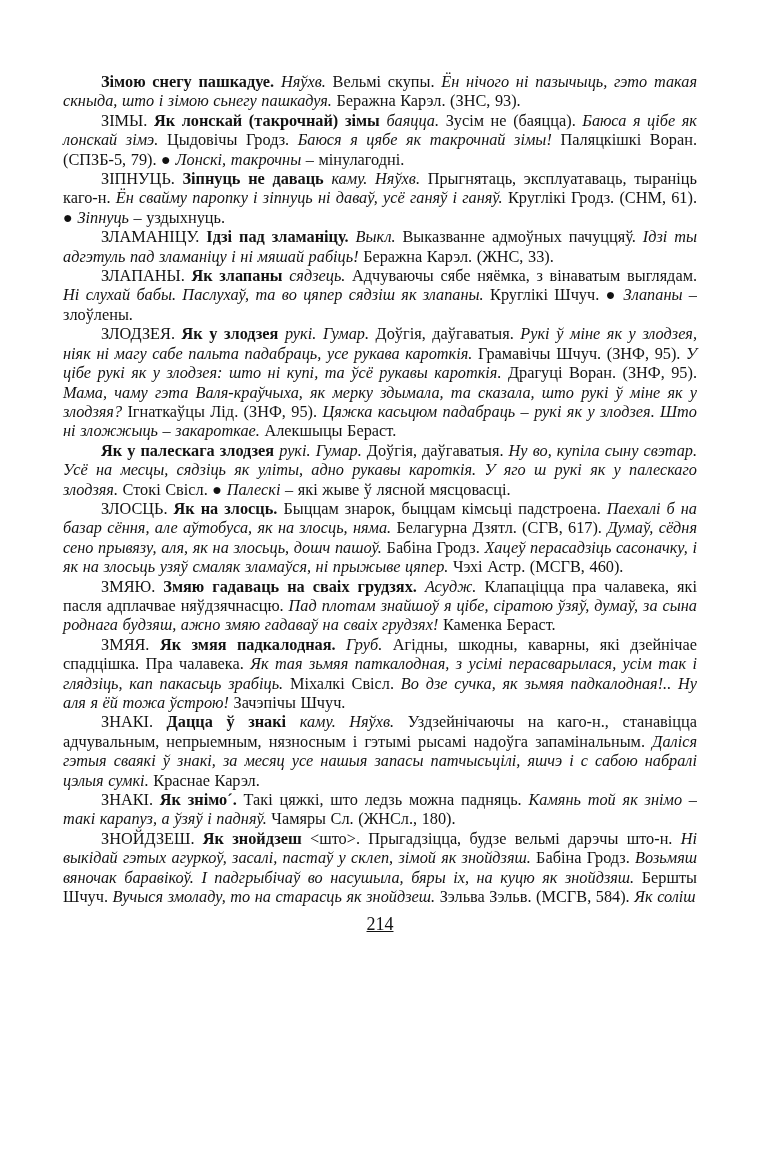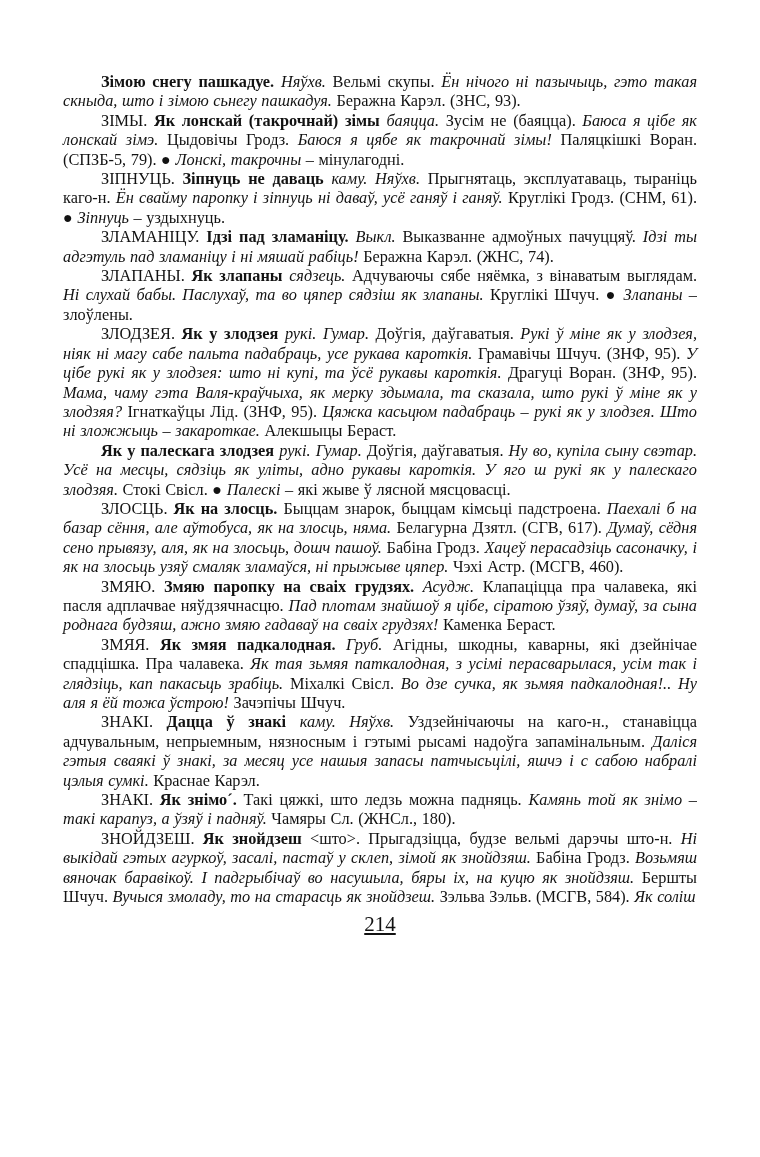--- a/index.html
+++ b/index.html
@@ -29,39 +29,39 @@
     font-size: 16.3px;
     line-height: 19.4px;
     word-spacing: 0.5px;
   }
   .text-block .b  { font-weight: bold; }
   .text-block .i  { font-style: italic; }
   .text-block .r  { }
   .page-number {
     margin-top: 7px;
     text-align: center;
-    font-size: 21px;
+    font-size: 18px;
     line-height: 22px;
     color: #121212;
     text-decoration: underline;
   }
 </style>
 </head>
 <body>
 
 <div class="page">
   <div class="text-block">
       <p class="entry"><span class="b">Зімою снегу пашкадуе. </span><span class="i">Няўхв. </span><span class="r">Вельмі скупы. </span><span class="i">Ён нічого ні пазычыць, гэто такая скныда, што і зімою сьнегу пашкадуя. </span><span class="r">Беражна Карэл. (ЗНС, 93).</span></p>
       <p class="entry"><span class="r">ЗІМЫ. </span><span class="b">Як лонскай (такрочнай) зімы </span><span class="i">баяцца. </span><span class="r">Зусім не (баяцца). </span><span class="i">Баюса я цібе як лонскай зімэ. </span><span class="r">Цыдовічы Гродз. </span><span class="i">Баюся я цябе як такрочнай зімы! </span><span class="r">Паляцкішкі Воран. (СПЗБ-5, 79). ● </span><span class="i">Лонскі, такрочны </span><span class="r">– мінулагодні.</span></p>
       <p class="entry"><span class="r">ЗІПНУЦЬ. </span><span class="b">Зіпнуць не даваць </span><span class="i">каму. Няўхв. </span><span class="r">Прыгнятаць, эксплуатаваць, тыраніць каго-н. </span><span class="i">Ён свайму паропку і зіпнуць ні даваў, усё ганяў і ганяў. </span><span class="r">Круглікі Гродз. (СНМ, 61). ● </span><span class="i">Зіпнуць </span><span class="r">– уздыхнуць.</span></p>
-      <p class="entry"><span class="r">ЗЛАМАНІЦУ. </span><span class="b">Ідзі пад зламаніцу. </span><span class="i">Выкл. </span><span class="r">Выказванне адмоўных пачуццяў. </span><span class="i">Ідзі ты адгэтуль пад зламаніцу і ні мяшай рабіць! </span><span class="r">Беражна Карэл. (ЖНС, 74).</span></p>
+      <p class="entry"><span class="r">ЗЛАМАНІЦУ. </span><span class="b">Ідзі пад зламаніцу. </span><span class="i">Выкл. </span><span class="r">Выказванне адмоўных пачуццяў. </span><span class="i">Ідзі ты адгэтуль пад зламаніцу і ні мяшай рабіць! </span><span class="r">Беражна Карэл. (ЖНС, 33).</span></p>
       <p class="entry"><span class="r">ЗЛАПАНЫ. </span><span class="b">Як злапаны </span><span class="i">сядзець. </span><span class="r">Адчуваючы сябе няёмка, з вінаватым выглядам. </span><span class="i">Ні слухай бабы. Паслухаў, та во цяпер сядзіш як злапаны. </span><span class="r">Круглікі Шчуч. ● </span><span class="i">Злапаны </span><span class="r">– злоўлены.</span></p>
       <p class="entry"><span class="r">ЗЛОДЗЕЯ. </span><span class="b">Як у злодзея </span><span class="i">рукі. Гумар. </span><span class="r">Доўгія, даўгаватыя. </span><span class="i">Рукі ў міне як у злодзея, ніяк ні магу сабе пальта падабраць, усе рукава кароткія. </span><span class="r">Грамавічы Шчуч. (ЗНФ, 95). </span><span class="i">У цібе рукі як у злодзея: што ні купі, та ўсё рукавы кароткія. </span><span class="r">Драгуці Воран. (ЗНФ, 95). </span><span class="i">Мама, чаму гэта Валя-краўчыха, як мерку здымала, та сказала, што рукі ў міне як у злодзяя? </span><span class="r">Ігнаткаўцы Лід. (ЗНФ, 95). </span><span class="i">Цяжка касьцюм падабраць – рукі як у злодзея. Што ні зложжыць – закароткае. </span><span class="r">Алекшыцы Бераст.</span></p>
       <p class="entry"><span class="b">Як у палескага злодзея </span><span class="i">рукі. Гумар. </span><span class="r">Доўгія, даўгаватыя. </span><span class="i">Ну во, купіла сыну свэтар. Усё на месцы, сядзіць як уліты, адно рукавы кароткія. У яго ш рукі як у палескаго злодзяя. </span><span class="r">Стокі Свісл. ● </span><span class="i">Палескі </span><span class="r">– які жыве ў лясной мясцовасці.</span></p>
       <p class="entry"><span class="r">ЗЛОСЦЬ. </span><span class="b">Як на злосць. </span><span class="r">Быццам знарок, быццам кімсьці падстроена. </span><span class="i">Паехалі б на базар сёння, але аўтобуса, як на злосць, няма. </span><span class="r">Белагурна Дзятл. (СГВ, 617). </span><span class="i">Думаў, сёдня сено прывязу, аля, як на злосьць, дошч пашоў. </span><span class="r">Бабіна Гродз. </span><span class="i">Хацеў перасадзіць сасоначку, і як на злосьць узяў смаляк зламаўся, ні прыжыве цяпер. </span><span class="r">Чэхі Астр. (МСГВ, 460).</span></p>
-      <p class="entry"><span class="r">ЗМЯЮ. </span><span class="b">Змяю паропку на сваіх грудзях. </span><span class="i">Асудж. </span><span class="r">Клапаціцца пра чалавека, які пасля адплачвае няўдзячнасцю. </span><span class="i">Пад плотам знайшоў я цібе, сіратою ўзяў, думаў, за сына роднага будзяш, ажно змяю гадаваў на сваіх грудзях! </span><span class="r">Каменка Бераст.</span></p>
+      <p class="entry"><span class="r">ЗМЯЮ. </span><span class="b">Змяю гадаваць на сваіх грудзях. </span><span class="i">Асудж. </span><span class="r">Клапаціцца пра чалавека, які пасля адплачвае няўдзячнасцю. </span><span class="i">Пад плотам знайшоў я цібе, сіратою ўзяў, думаў, за сына роднага будзяш, ажно змяю гадаваў на сваіх грудзях! </span><span class="r">Каменка Бераст.</span></p>
       <p class="entry"><span class="r">ЗМЯЯ. </span><span class="b">Як змяя падкалодная. </span><span class="i">Груб. </span><span class="r">Агідны, шкодны, каварны, які дзейнічае спадцішка. Пра чалавека. </span><span class="i">Як тая зьмяя паткалодная, з усімі перасварылася, усім так і глядзіць, кап пакасьць зрабіць. </span><span class="r">Міхалкі Свісл. </span><span class="i">Во дзе сучка, як зьмяя падкалодная!.. Ну аля я ёй тожа ўстрою! </span><span class="r">Зачэпічы Шчуч.</span></p>
       <p class="entry"><span class="r">ЗНАКІ. </span><span class="b">Дацца ў знакі </span><span class="i">каму. Няўхв. </span><span class="r">Уздзейнічаючы на каго-н., станавіцца адчувальным, непрыемным, нязносным і гэтымі рысамі надоўга запамінальным. </span><span class="i">Даліся гэтыя сваякі ў знакі, за месяц усе нашыя запасы патчысьцілі, яшчэ і с сабою набралі цэлыя сумкі. </span><span class="r">Краснае Карэл.</span></p>
       <p class="entry"><span class="r">ЗНАКІ. </span><span class="b">Як знімо´. </span><span class="r">Такі цяжкі, што ледзь можна падняць. </span><span class="i">Камянь той як знімо – такі карапуз, а ўзяў і падняў. </span><span class="r">Чамяры Сл. (ЖНСл., 180).</span></p>
       <p class="entry"><span class="r">ЗНОЙДЗЕШ. </span><span class="b">Як знойдзеш </span><span class="r">&lt;што&gt;. Прыгадзіцца, будзе вельмі дарэчы што-н. </span><span class="i">Ні выкідай гэтых агуркоў, засалі, пастаў у склеп, зімой як знойдзяш. </span><span class="r">Бабіна Гродз. </span><span class="i">Возьмяш вяночак баравікоў. І падгрыбічаў во насушыла, бяры іх, на куцю як знойдзяш. </span><span class="r">Бершты Шчуч. </span><span class="i">Вучыся змоладу, то на старасць як знойдзеш. </span><span class="r">Зэльва Зэльв. (МСГВ, 584). </span><span class="i">Як соліш</span></p>
     </div>
   <div class="page-number">214</div>
 </div>
 
 </body></html>

